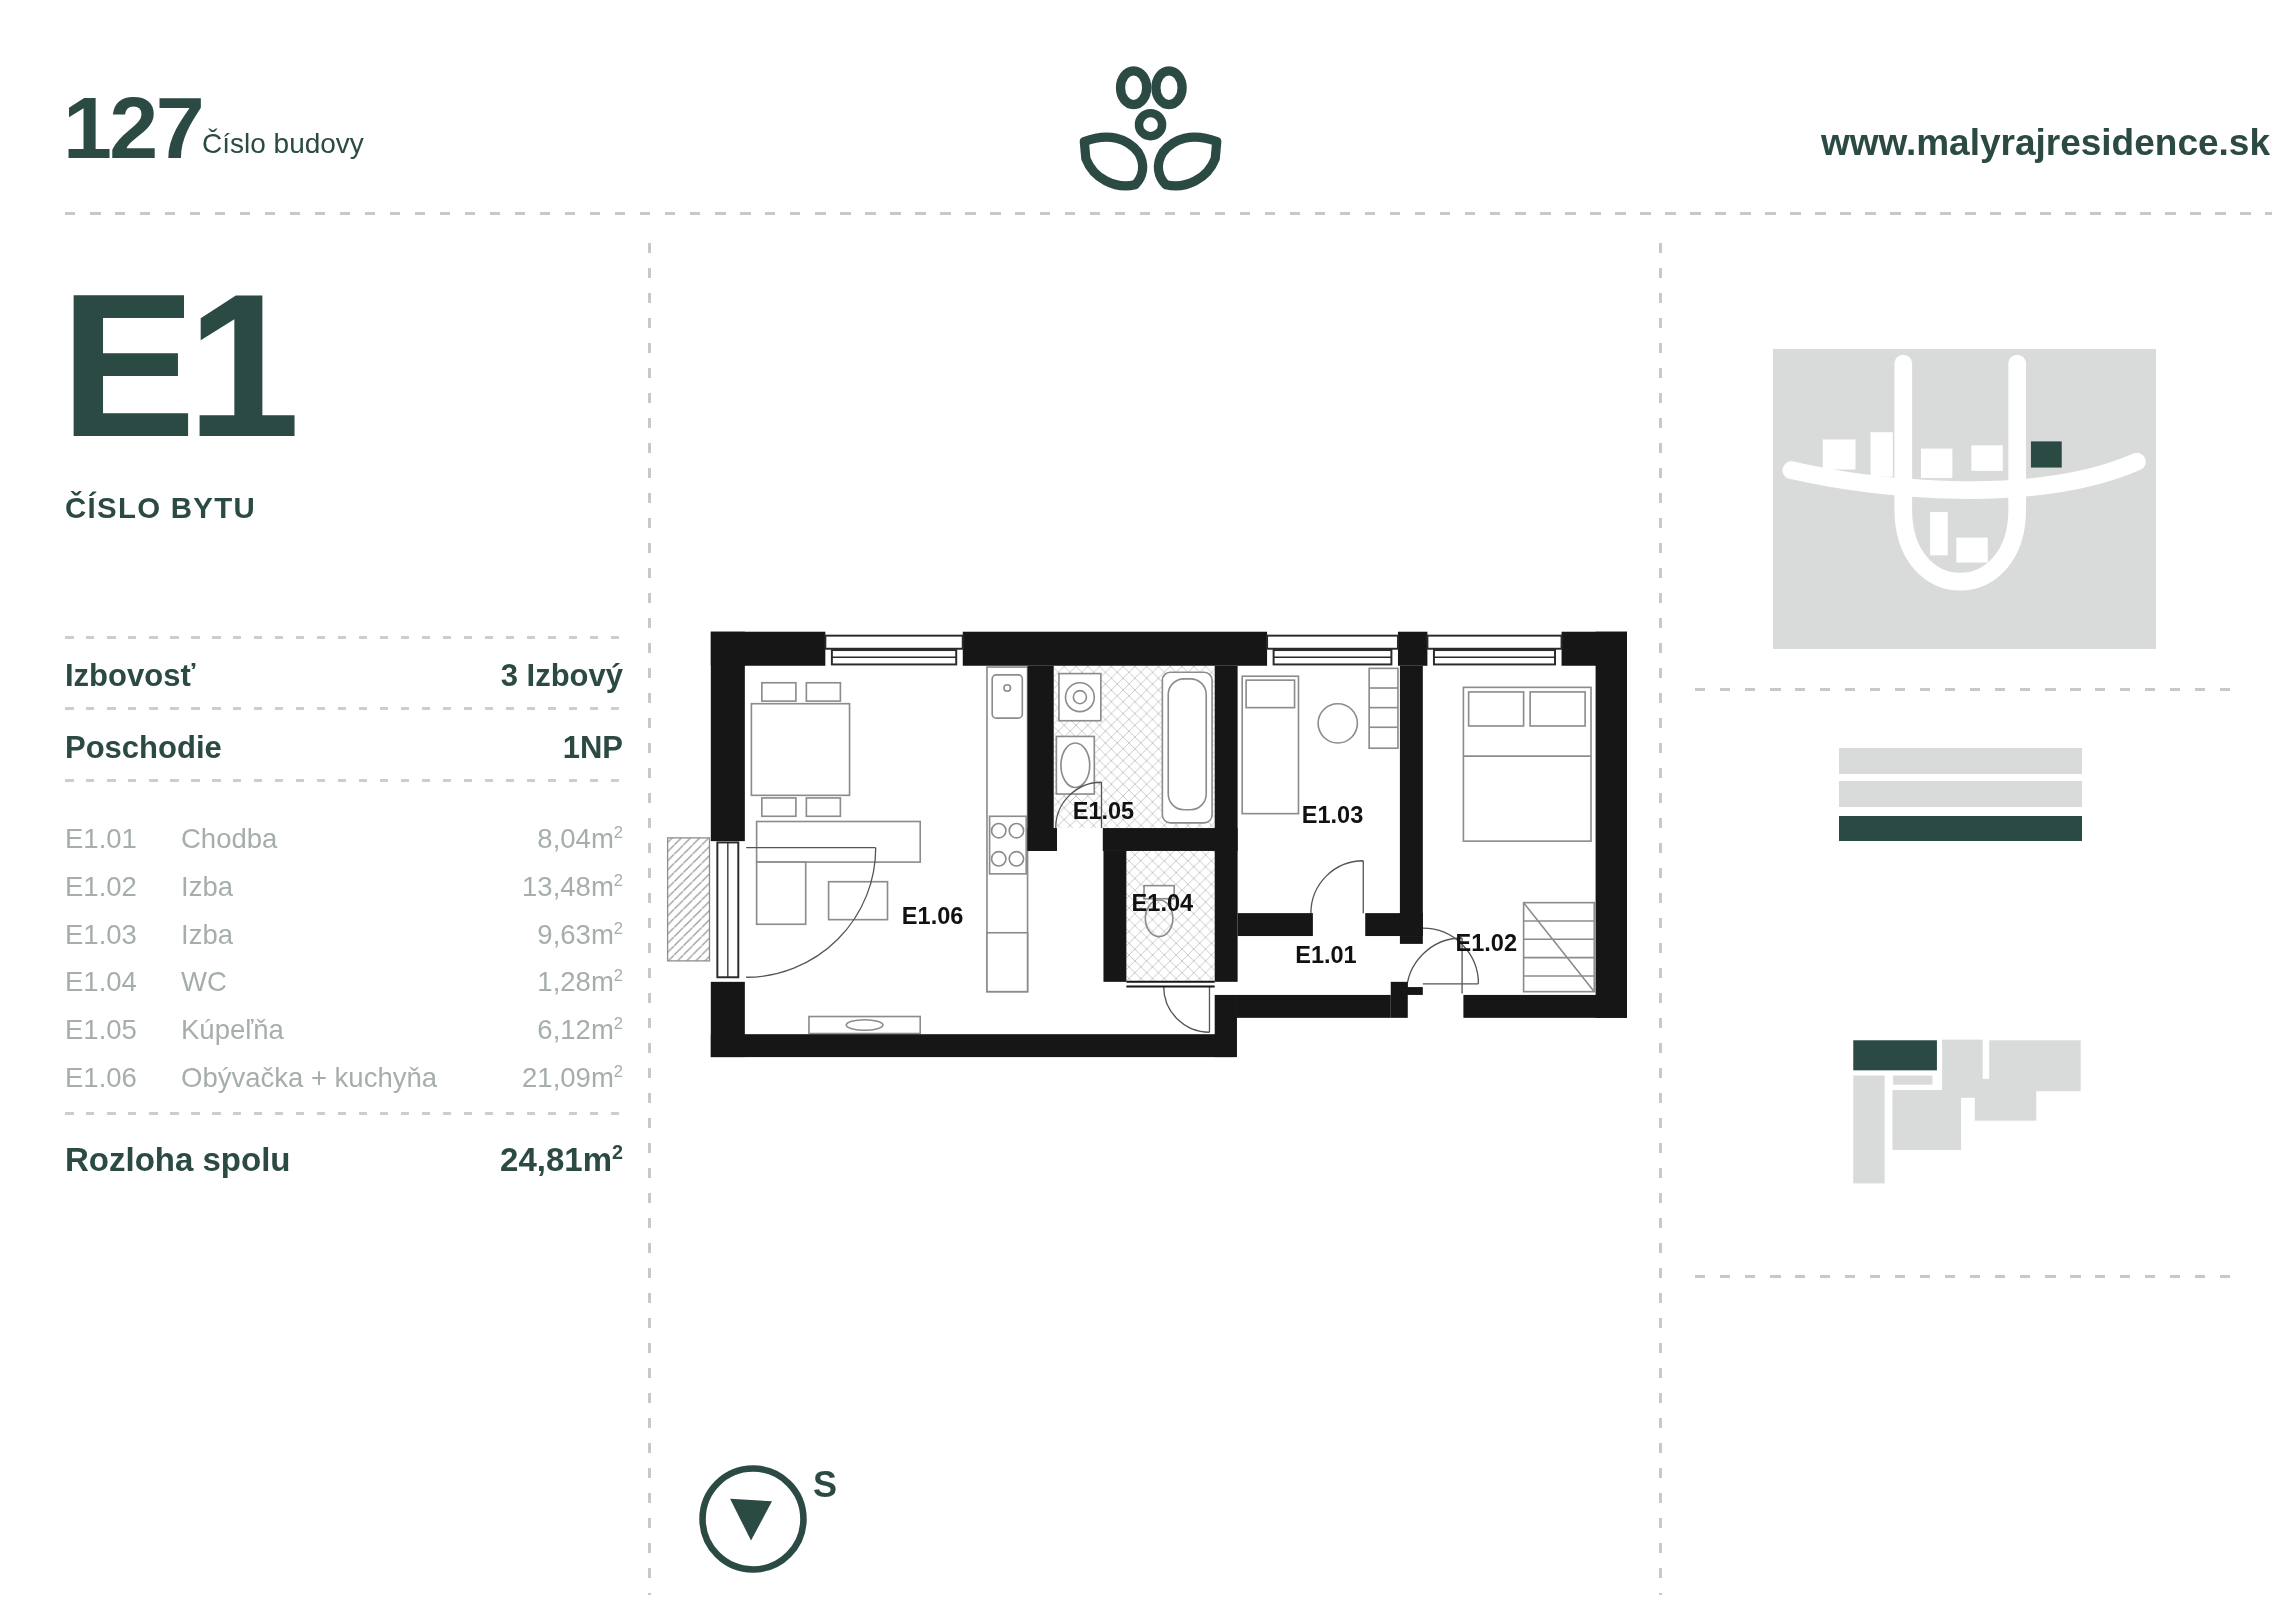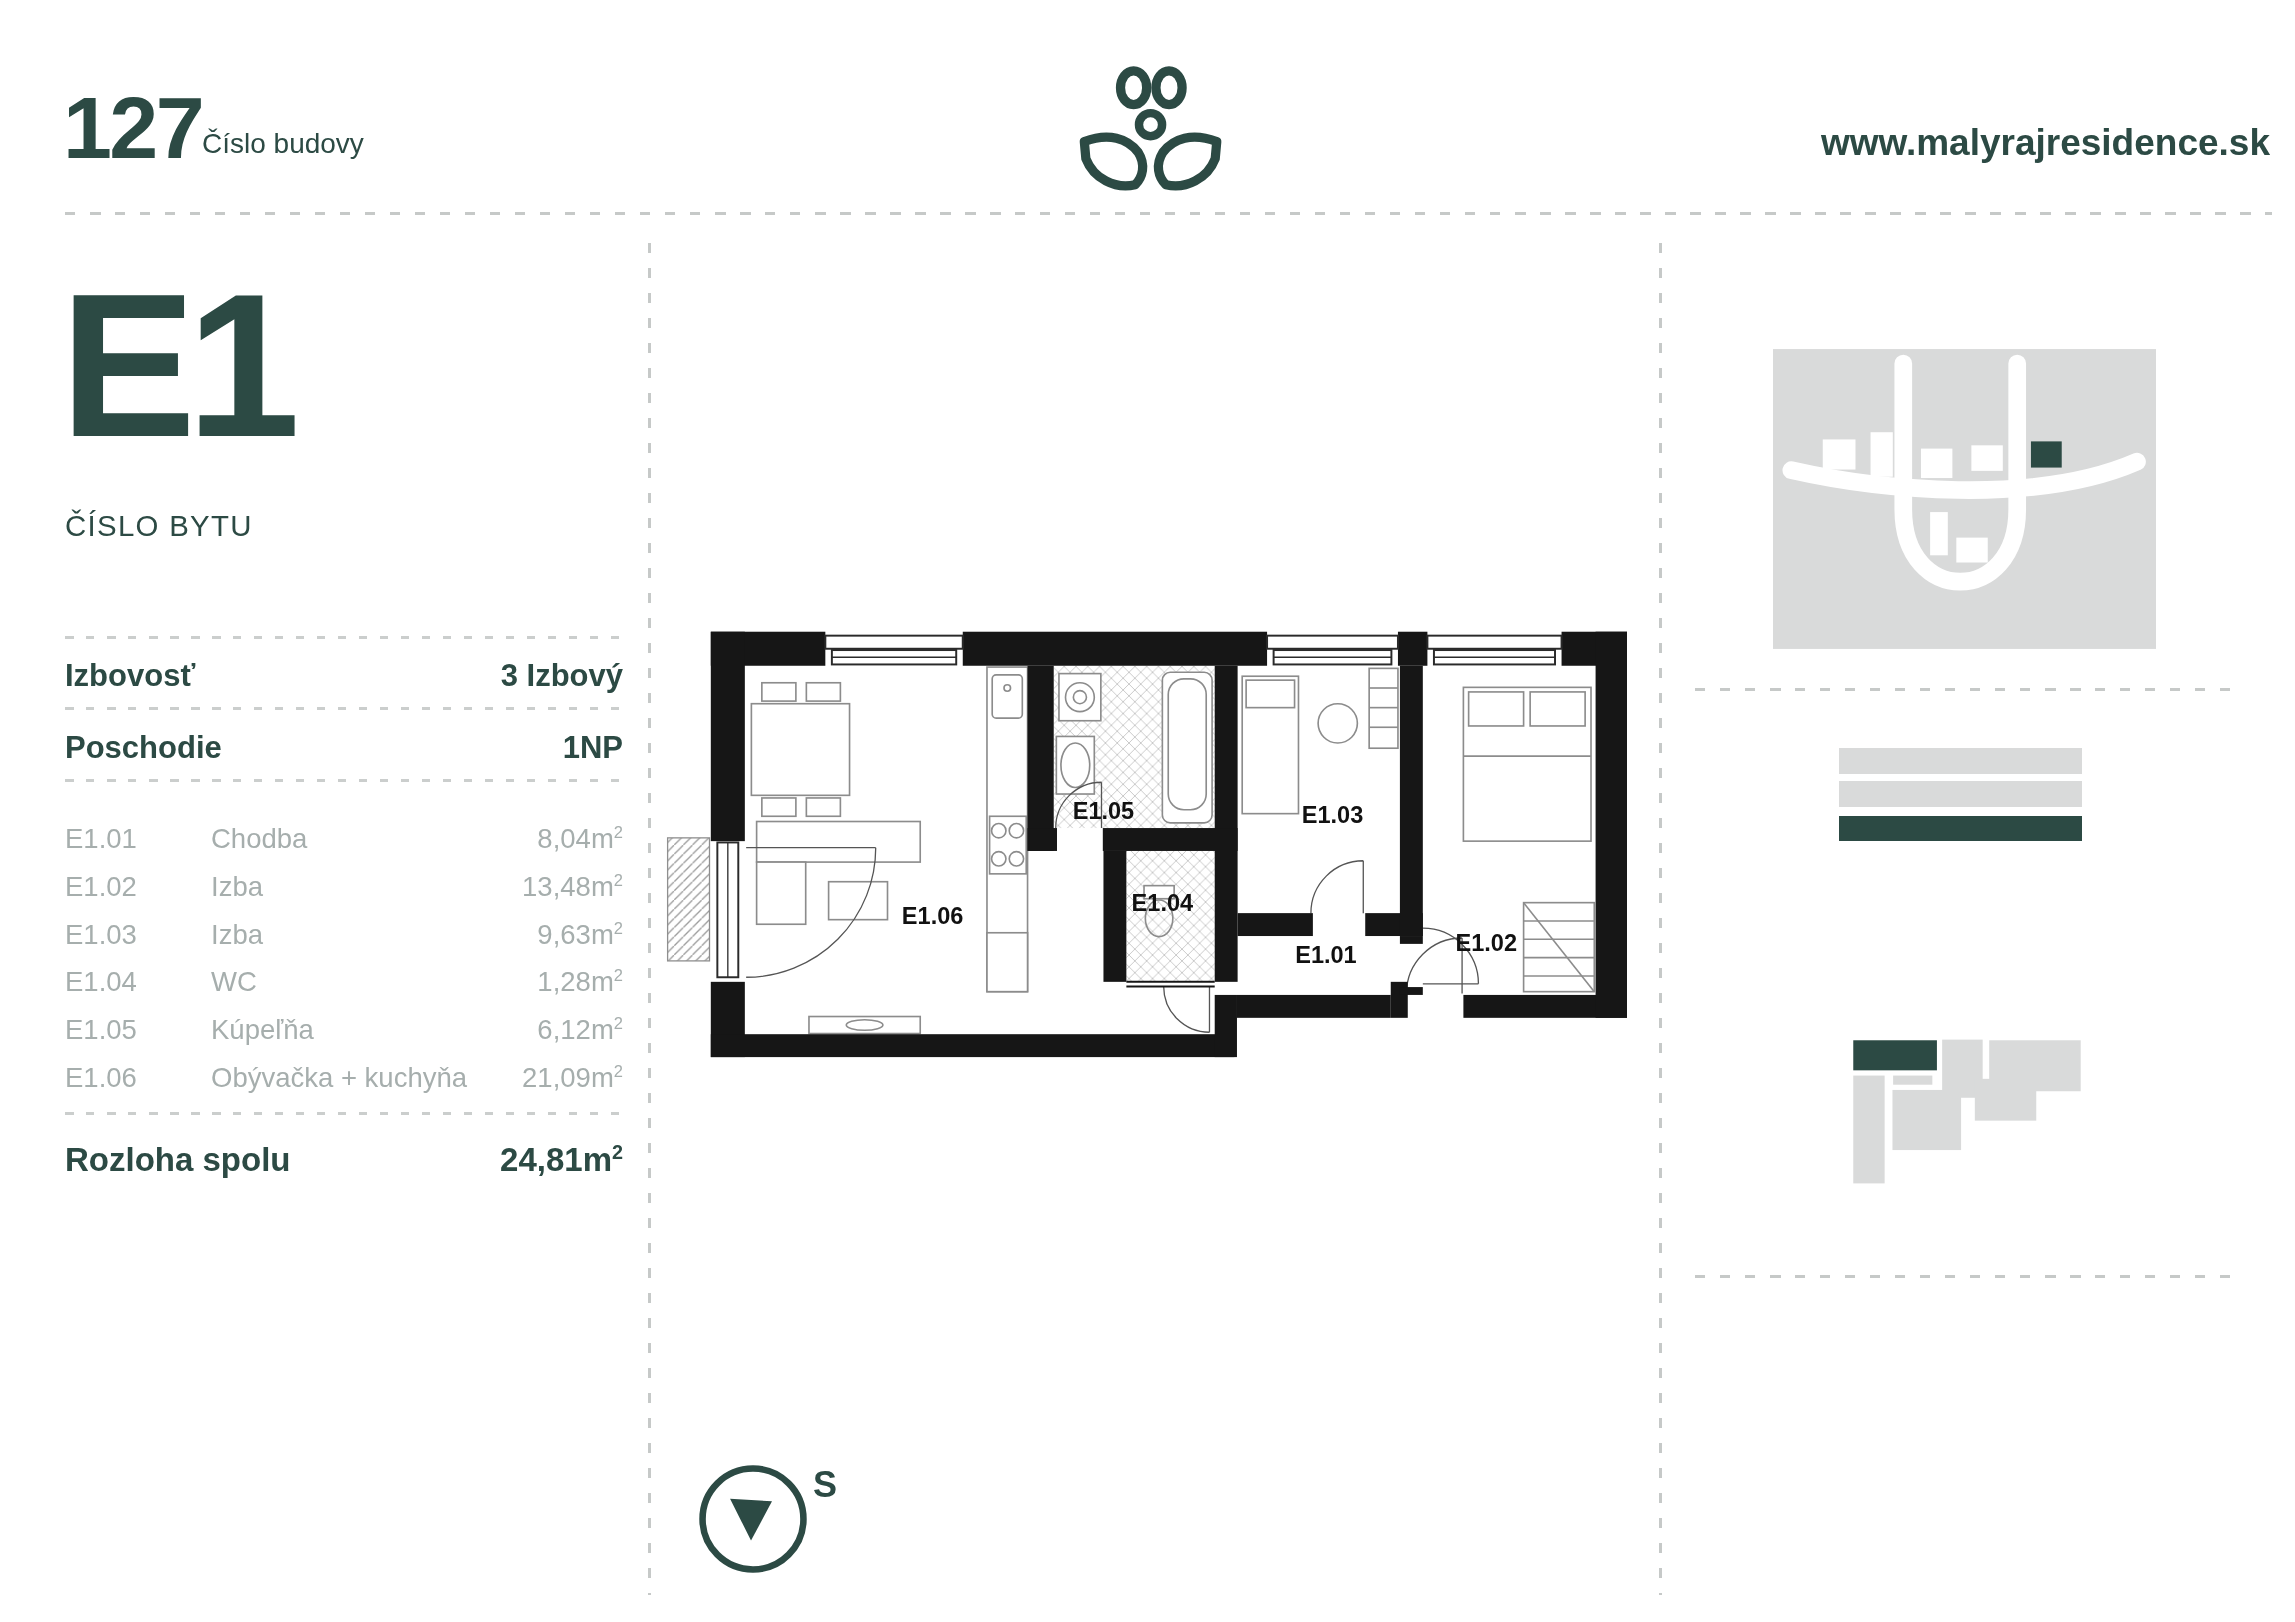--- a/index.html
+++ b/index.html
@@ -12,26 +12,26 @@
   .dash-h.fine{height:2.6px;
     background:repeating-linear-gradient(to right,#CBCECD 0 8.5px,transparent 8.5px 21px);}
   .dash-v{position:absolute;width:2.6px;
     background:repeating-linear-gradient(to bottom,#C6C9C8 0 9.8px,transparent 9.8px 25px);}
   
   .bldg-num{left:63px;top:77px;font-size:88px;font-weight:700;letter-spacing:-2.6px;color:#2C4A44;}
   .bldg-label{left:202px;top:128px;font-size:28px;font-weight:400;color:#2C4A44;}
   .site-url{right:25px;top:122px;font-size:37px;font-weight:700;color:#2C4A44;text-decoration:none;}
   
   .apt-num{left:60px;top:267px;font-size:204px;line-height:196px;font-weight:700;letter-spacing:-9.2px;color:#2C4A44;}
-  .apt-label{left:65px;top:509px;font-size:29.4px;font-weight:400;letter-spacing:1.3px;color:#2C4A44;}
+  .apt-label{left:65px;top:491px;font-size:29.4px;font-weight:700;letter-spacing:1.3px;color:#2C4A44;}
   .detail-row{position:absolute;left:65px;width:558px;display:flex;justify-content:space-between;
     font-size:31px;font-weight:700;color:#2C4A44;}
   .room-row{position:absolute;left:65px;width:558px;display:flex;font-size:27.5px;color:#A6AEAD;}
   .room-row .rcode{width:116px;}
-  .room-row .rname{flex:1;margin-left:30px;}
+  .room-row .rname{flex:1;}
   .room-row .rarea{text-align:right;}
   sup{font-size:60%;vertical-align:super;line-height:0;}
   .total-row{position:absolute;left:65px;width:558px;display:flex;justify-content:space-between;
     font-size:33px;font-weight:700;color:#2C4A44;}
   
   .bar{position:absolute;left:1839px;width:243px;}
   
   .compass-s{left:813px;top:1464px;font-size:36px;font-weight:700;color:#2C4A44;}
 </style>
 </head>

